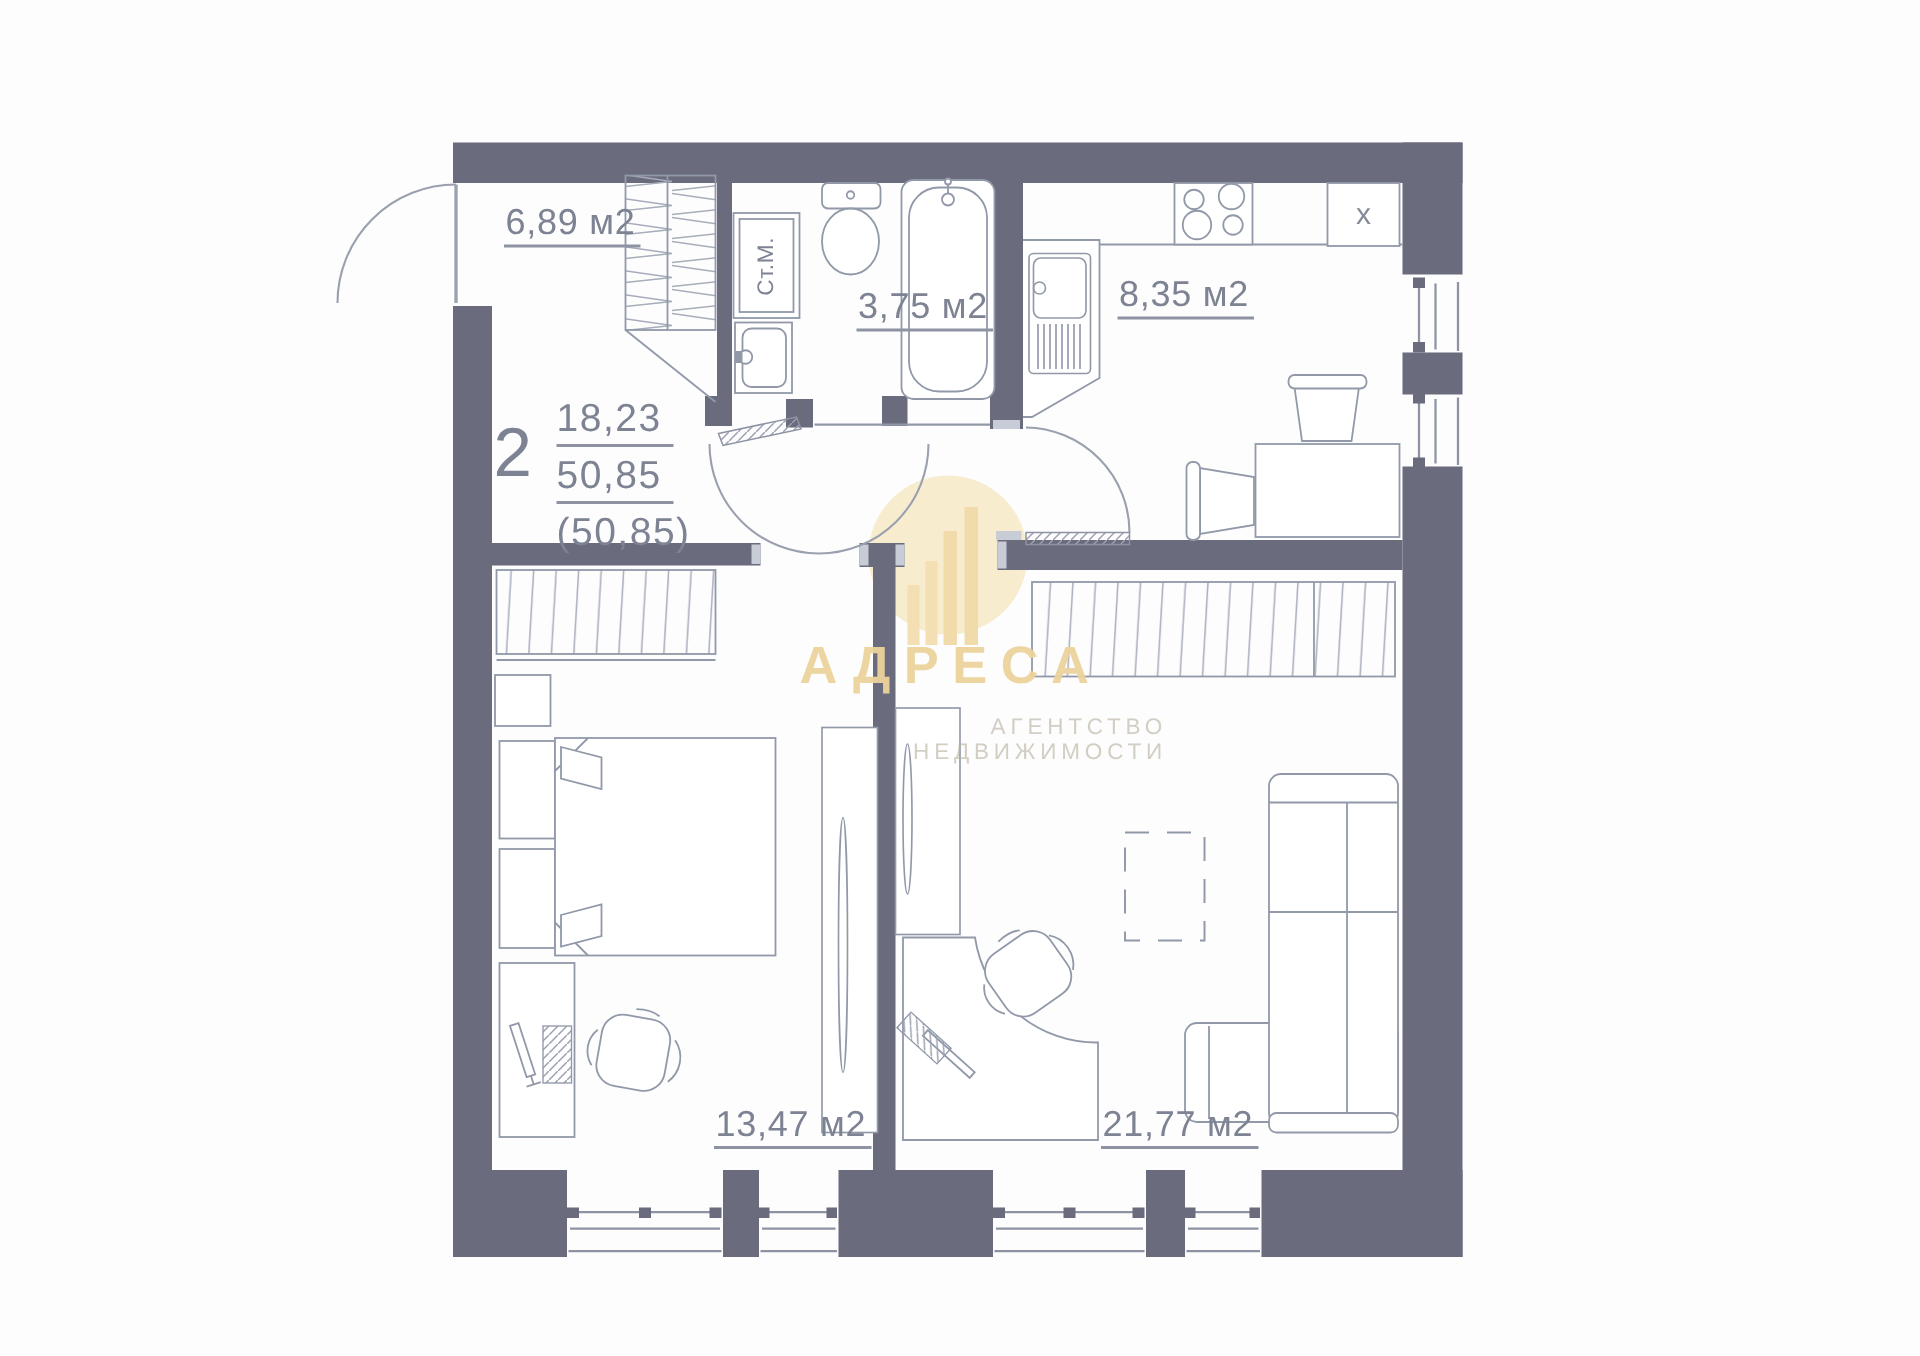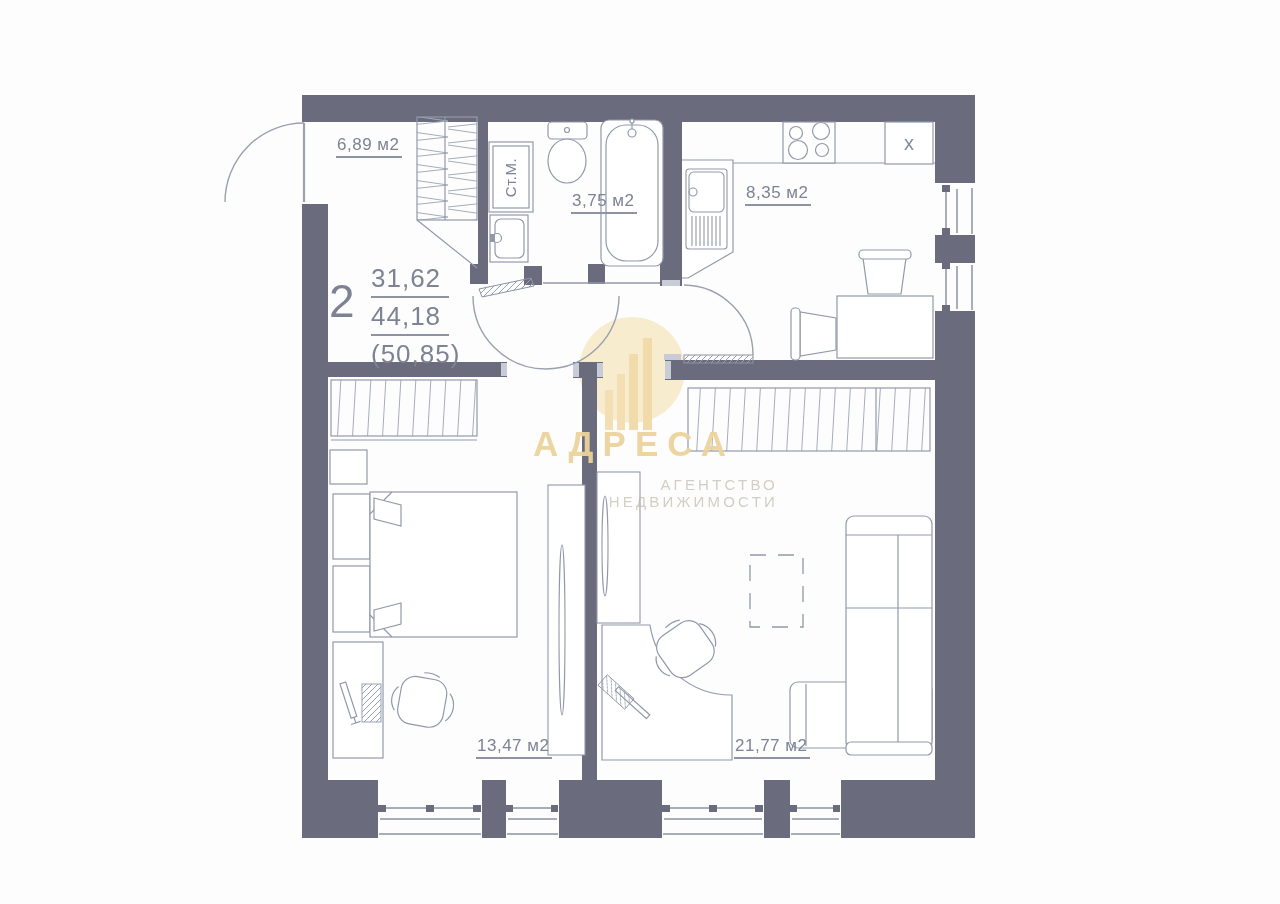--- a/index.html
+++ b/index.html
@@ -1,19 +1,19 @@
 <!DOCTYPE html>
 <html><head>
 <meta charset="utf-8">
 <style>
   html,body{margin:0;padding:0;background:#ffffff;}
   .stage{position:relative;width:1280px;height:904px;background:#fdfdfe;overflow:hidden;
          font-family:"Liberation Sans", sans-serif;}
   svg{position:absolute;left:0;top:0;}
-  .lbl{position:absolute;font-size:17px;color:#7d8393;letter-spacing:.5px;white-space:nowrap;
+  .lbl{position:absolute;font-size:24px;color:#7d8393;letter-spacing:.5px;white-space:nowrap;
        border-bottom:2px solid #8d93a2;padding:0 3px 2px 1px;line-height:1.05;}
   .apt-num{position:absolute;left:329px;top:274px;font-size:46px;color:#7d8393;}
   .frac{position:absolute;left:371px;top:263px;font-size:26px;color:#7d8393;letter-spacing:1px;}
   .frac .row{width:78px;border-bottom:2px solid #8d93a2;padding-bottom:2px;}
   .frac .row2{width:78px;border-bottom:2px solid #8d93a2;padding:3px 0 2px 0;}
   .frac .row3{padding-top:3px;}
   .stm{position:absolute;left:489px;top:142px;width:44px;height:70px;display:flex;
        align-items:center;justify-content:center;}
   .stm span{display:block;transform:rotate(-90deg);font-size:15px;color:#7d8393;letter-spacing:.5px;}
   .xcab{position:absolute;left:885px;top:122px;width:48px;height:42px;display:flex;
@@ -243,22 +243,22 @@
 </svg>
 
 <div class="lbl" style="left:336px;top:136px;">6,89 м2</div>
 <div class="lbl" style="left:551px;top:192px;margin-left:20px;">3,75 м2</div>
 <div class="lbl" style="left:745px;top:184px;">8,35 м2</div>
 <div class="lbl" style="left:476px;top:737px;">13,47 м2</div>
 <div class="lbl" style="left:734px;top:737px;">21,77 м2</div>
 
 <div class="apt-num">2</div>
 <div class="frac">
-  <div class="row">31,62</div>
-  <div class="row2">44,18</div>
+  <div class="row">18,23</div>
+  <div class="row2">50,85</div>
   <div class="row3">(50,85)</div>
 </div>
 
 <div class="stm">
   <span>Ст.М.</span>
 </div>
 <div class="xcab">x</div>
 
 <div class="wm-brand">АДРЕСА</div>
 <div class="wm-tag">АГЕНТСТВО НЕДВИЖИМОСТИ</div>

